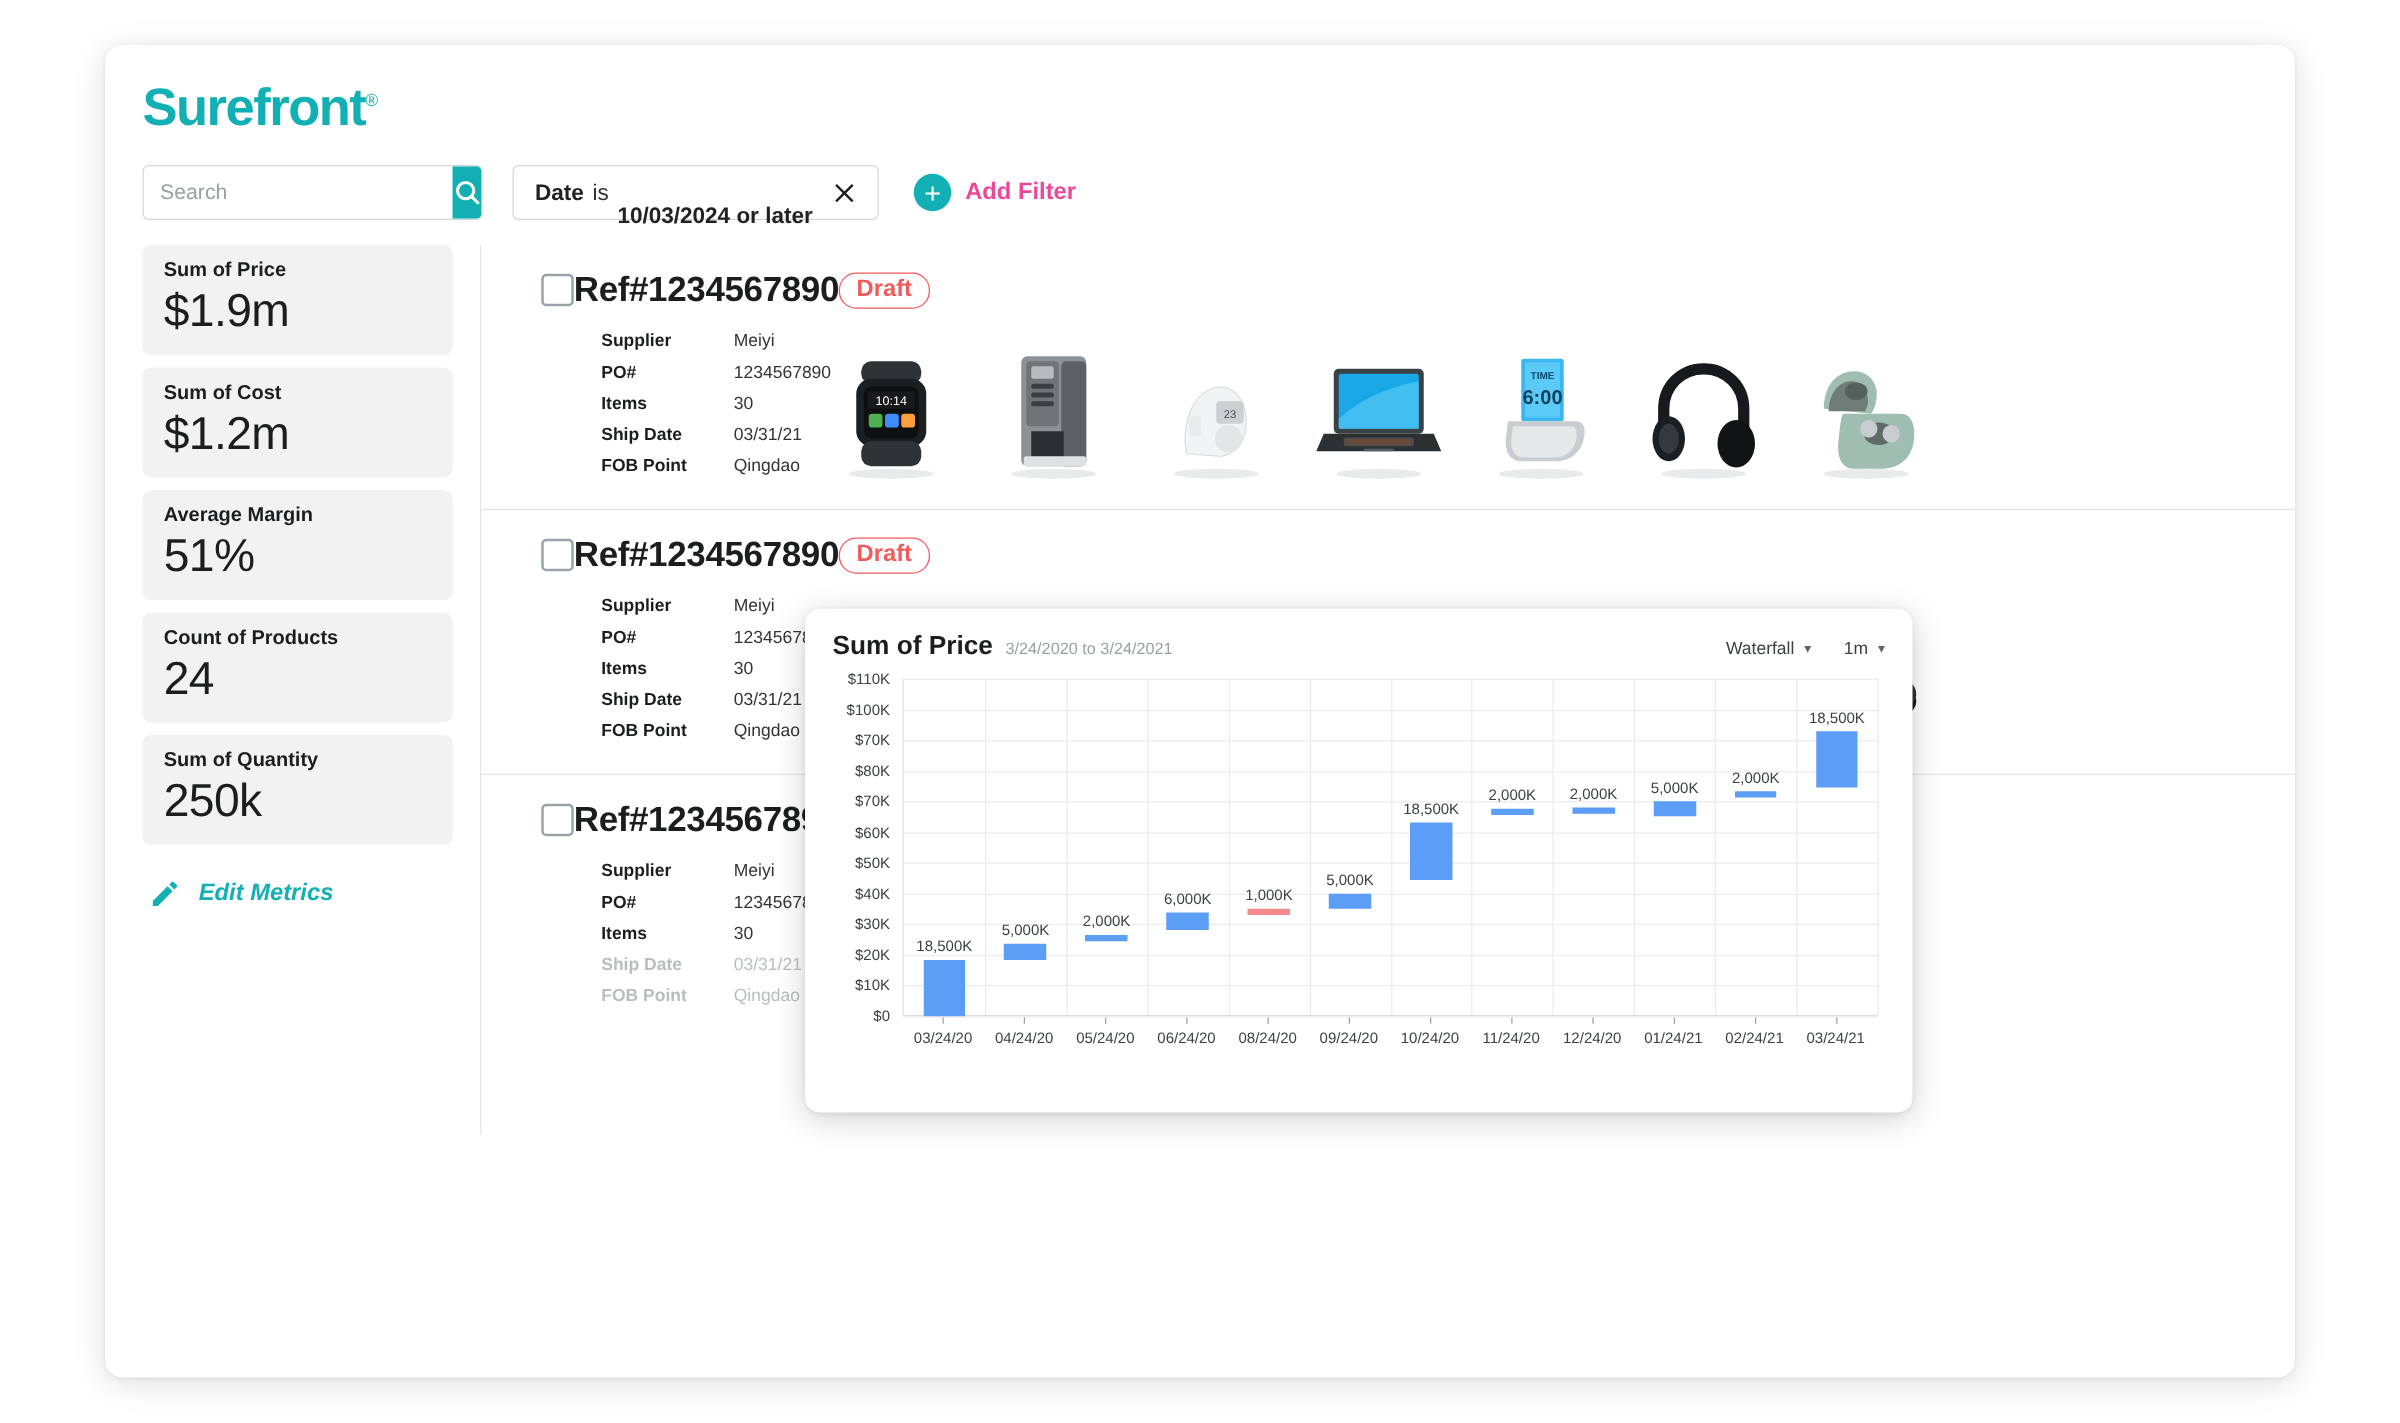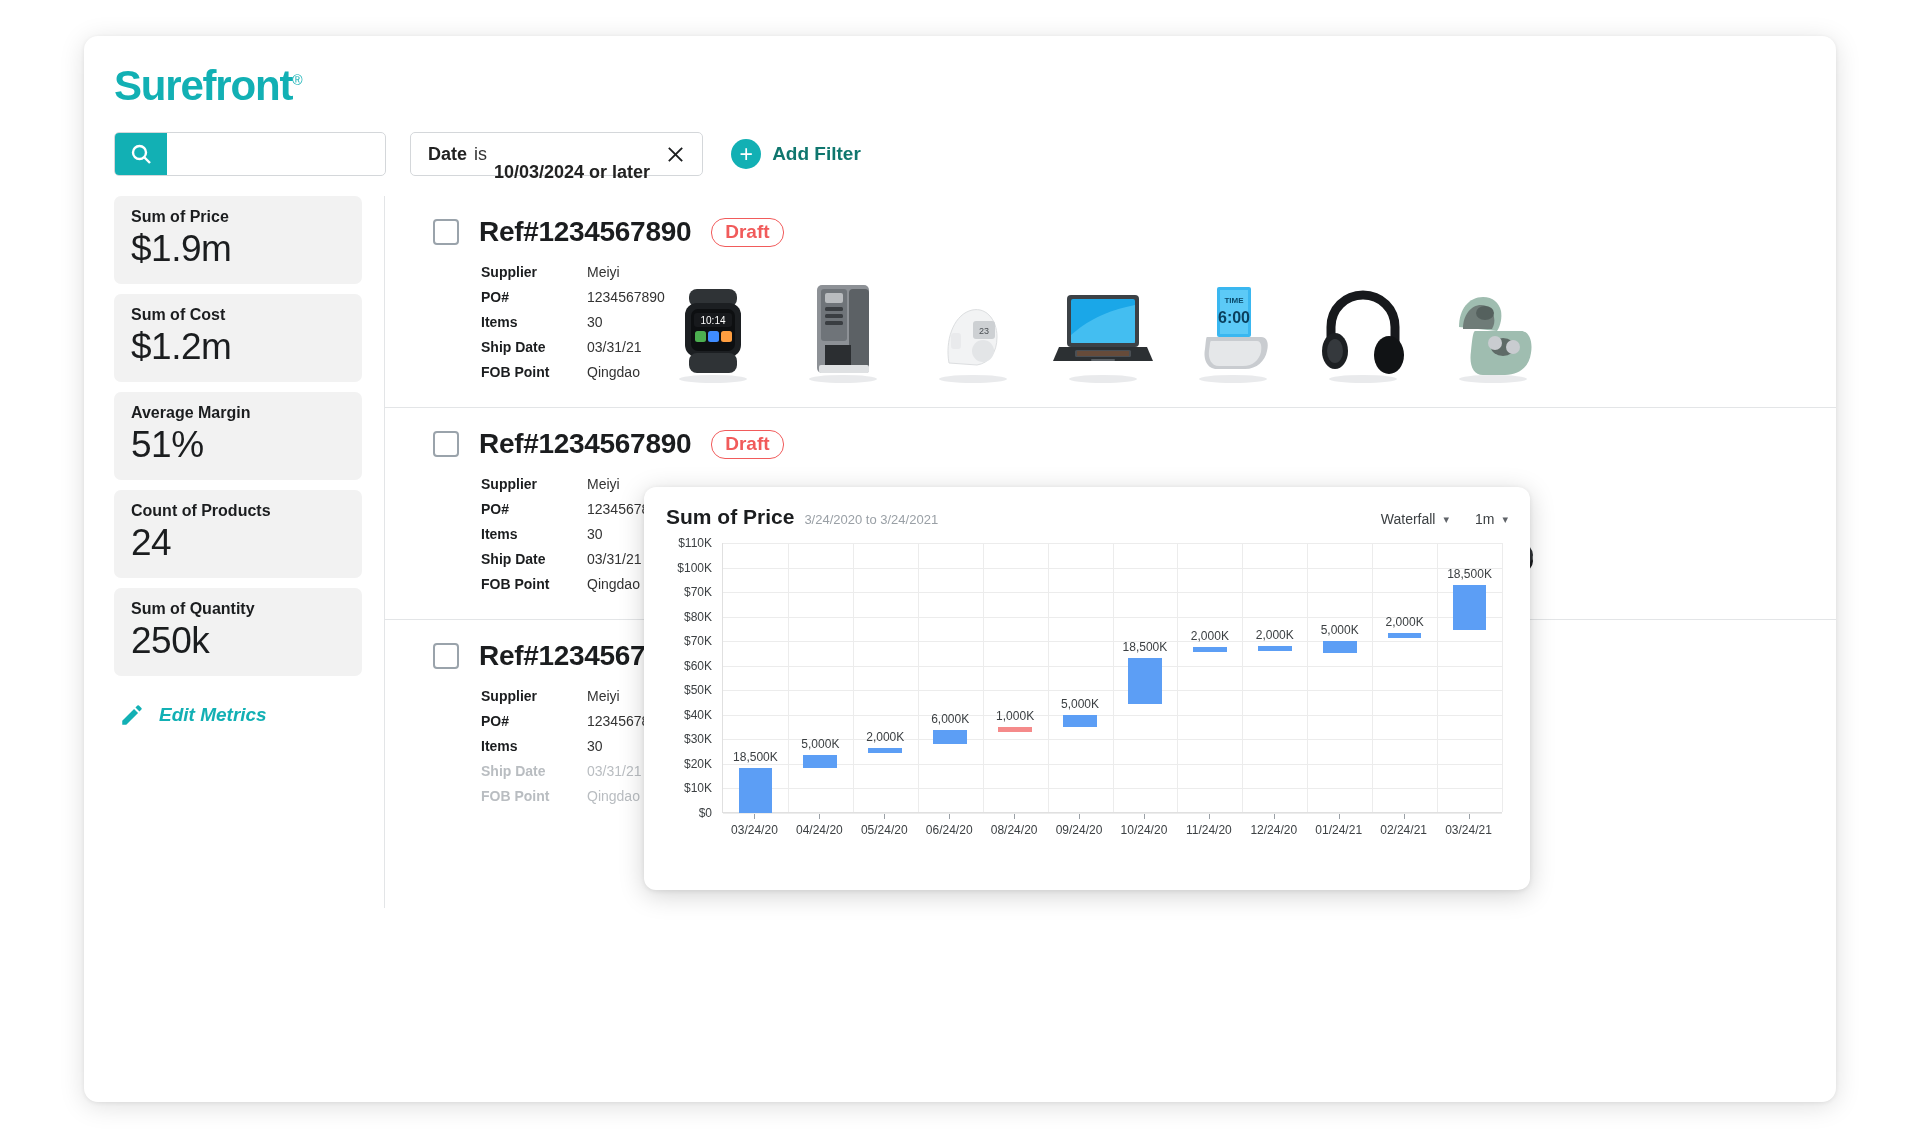--- a/index.html
+++ b/index.html
@@ -62,21 +62,21 @@
   }
   .add-filter {
     margin-left: 28px; display: flex; align-items: center; gap: 11px;
     cursor: pointer;
   }
   .add-filter .plus {
     width: 30px; height: 30px; border-radius: 50%; background: #12b0b4;
     display: flex; align-items: center; justify-content: center;
     color: #fff; font-size: 23px; line-height: 1; font-weight: 400;
   }
-  .add-filter .af-label { color: #0f766e; font-size: 19px; font-weight: 700; }
+  .add-filter .af-label { color: #ec4899; font-size: 19px; font-weight: 700; }
 
   
   .sidebar { position: absolute; left: 30px; top: 160px; width: 248px; }
   .metric-card {
     background: #f2f2f2; border-radius: 7px;
     padding: 12px 17px 14px 17px; margin-bottom: 10px;
   }
   .metric-label { font-size: 16px; font-weight: 700; color: #1b1d1f; }
   .metric-value { font-size: 37px; font-weight: 400; color: #1b1d1f; margin-top: 2px; letter-spacing: -0.5px;}
   .edit-metrics {
@@ -88,21 +88,21 @@
   
   .v-divider {
     position: absolute; left: 300px; top: 160px;
     width: 1px; height: 712px; background: #e3e5e7;
   }
 
   
   .orders { position: absolute; left: 301px; top: 160px; right: 0; }
   .order-row { position: relative; border-bottom: 1px solid #e3e5e7; padding: 20px 0 22px 0; }
   .order-row:last-child { border-bottom: 0; }
-  .row-head { display: flex; align-items: center; gap: 20px; padding-left: 48px; }
+  .row-head { display: flex; align-items: center; padding-left: 48px; }
   .row-check {
     width: 26px; height: 26px; border: 2px solid #9aa3ab;
     border-radius: 4px; background: #fff; cursor: pointer; flex: none;
   }
   .row-ref { font-size: 28px; font-weight: 700; color: #1b1d1f; letter-spacing: -0.3px; }
   .badge-draft {
     border: 1.5px solid #f15b5b; color: #f15b5b;
     border-radius: 14px; padding: 2px 13px 3px 13px;
     font-size: 19px; font-weight: 700;
   }
@@ -162,20 +162,21 @@
 </style>
 </head>
 <body>
 
 <div class="app-frame">
 
   <div class="logo"><span>Surefront</span><span class="reg">®</span></div>
 
   <div class="toolbar">
     <div class="search-wrap">
+      <input class="search-input" placeholder="Search" style="">
       <button class="search-btn">
         <svg width="24" height="24" viewBox="0 0 24 24" fill="none" stroke="#ffffff" stroke-width="2.4">
           <circle cx="10.5" cy="10.5" r="6.5"></circle>
             <line x1="15.5" y1="15.5" x2="21" y2="21"></line>
         </svg>
       </button>
     </div>
 
     <div class="filter-chip">
       <span class="f-key">Date</span>

